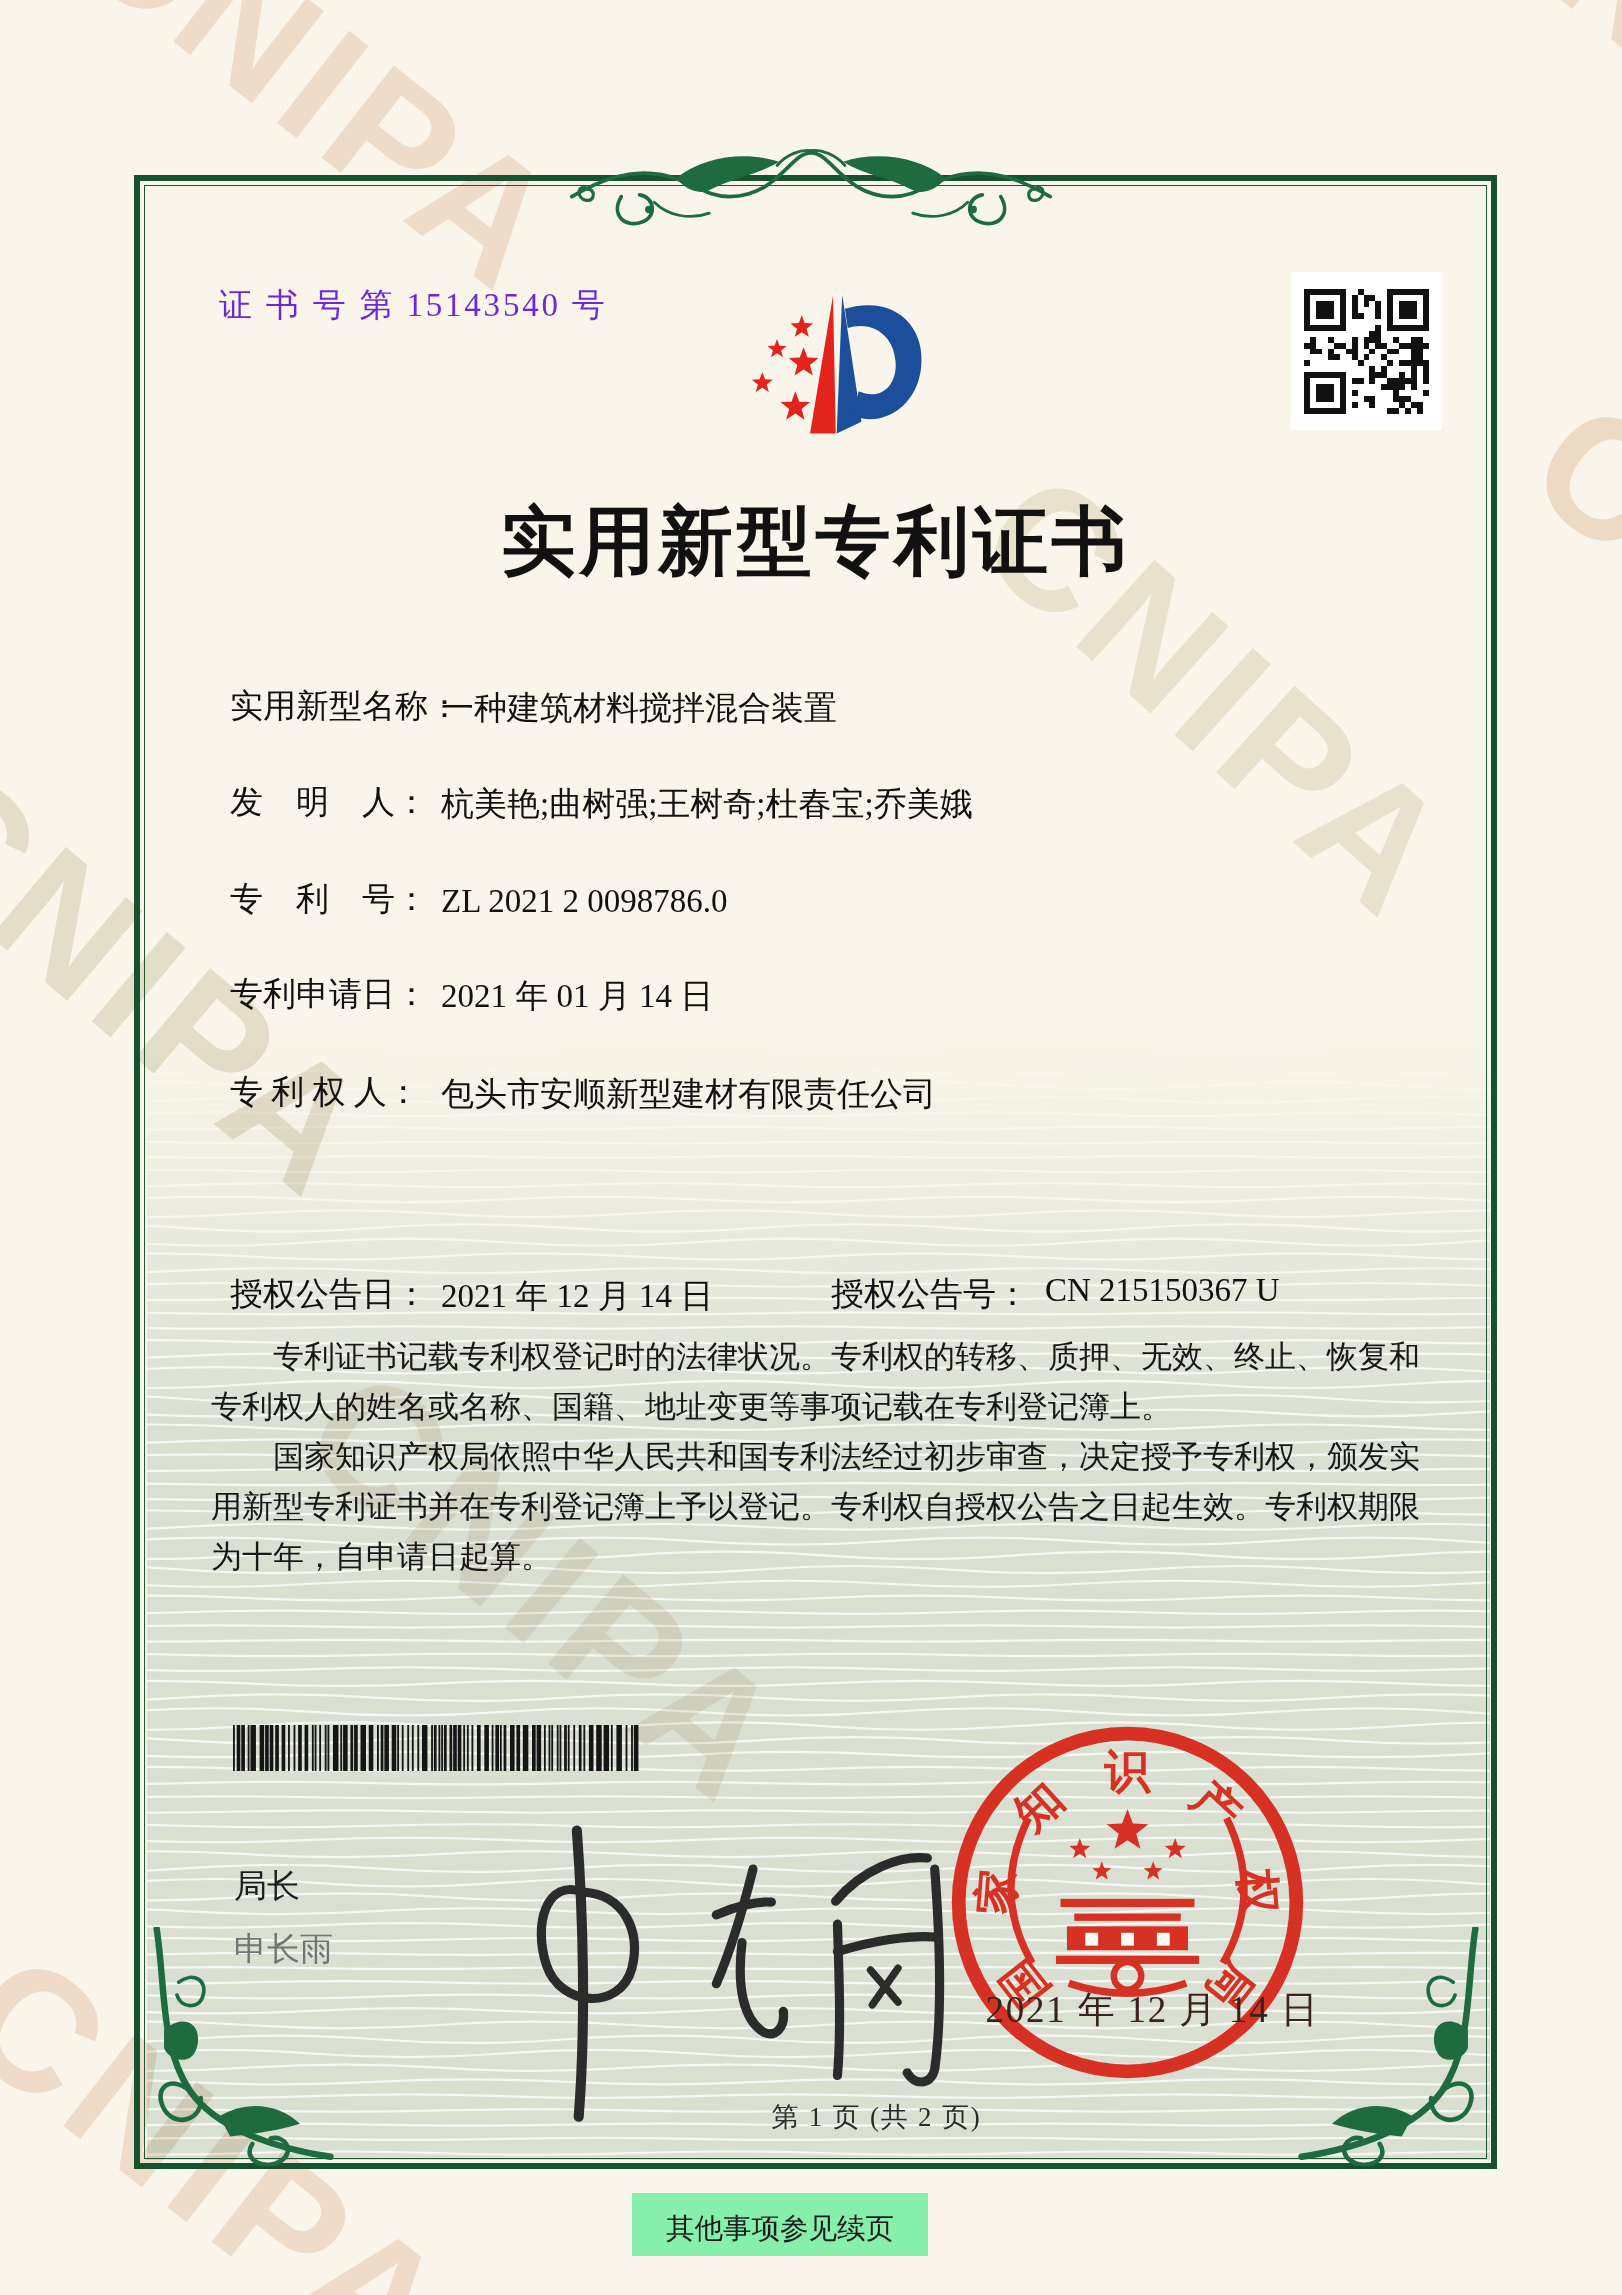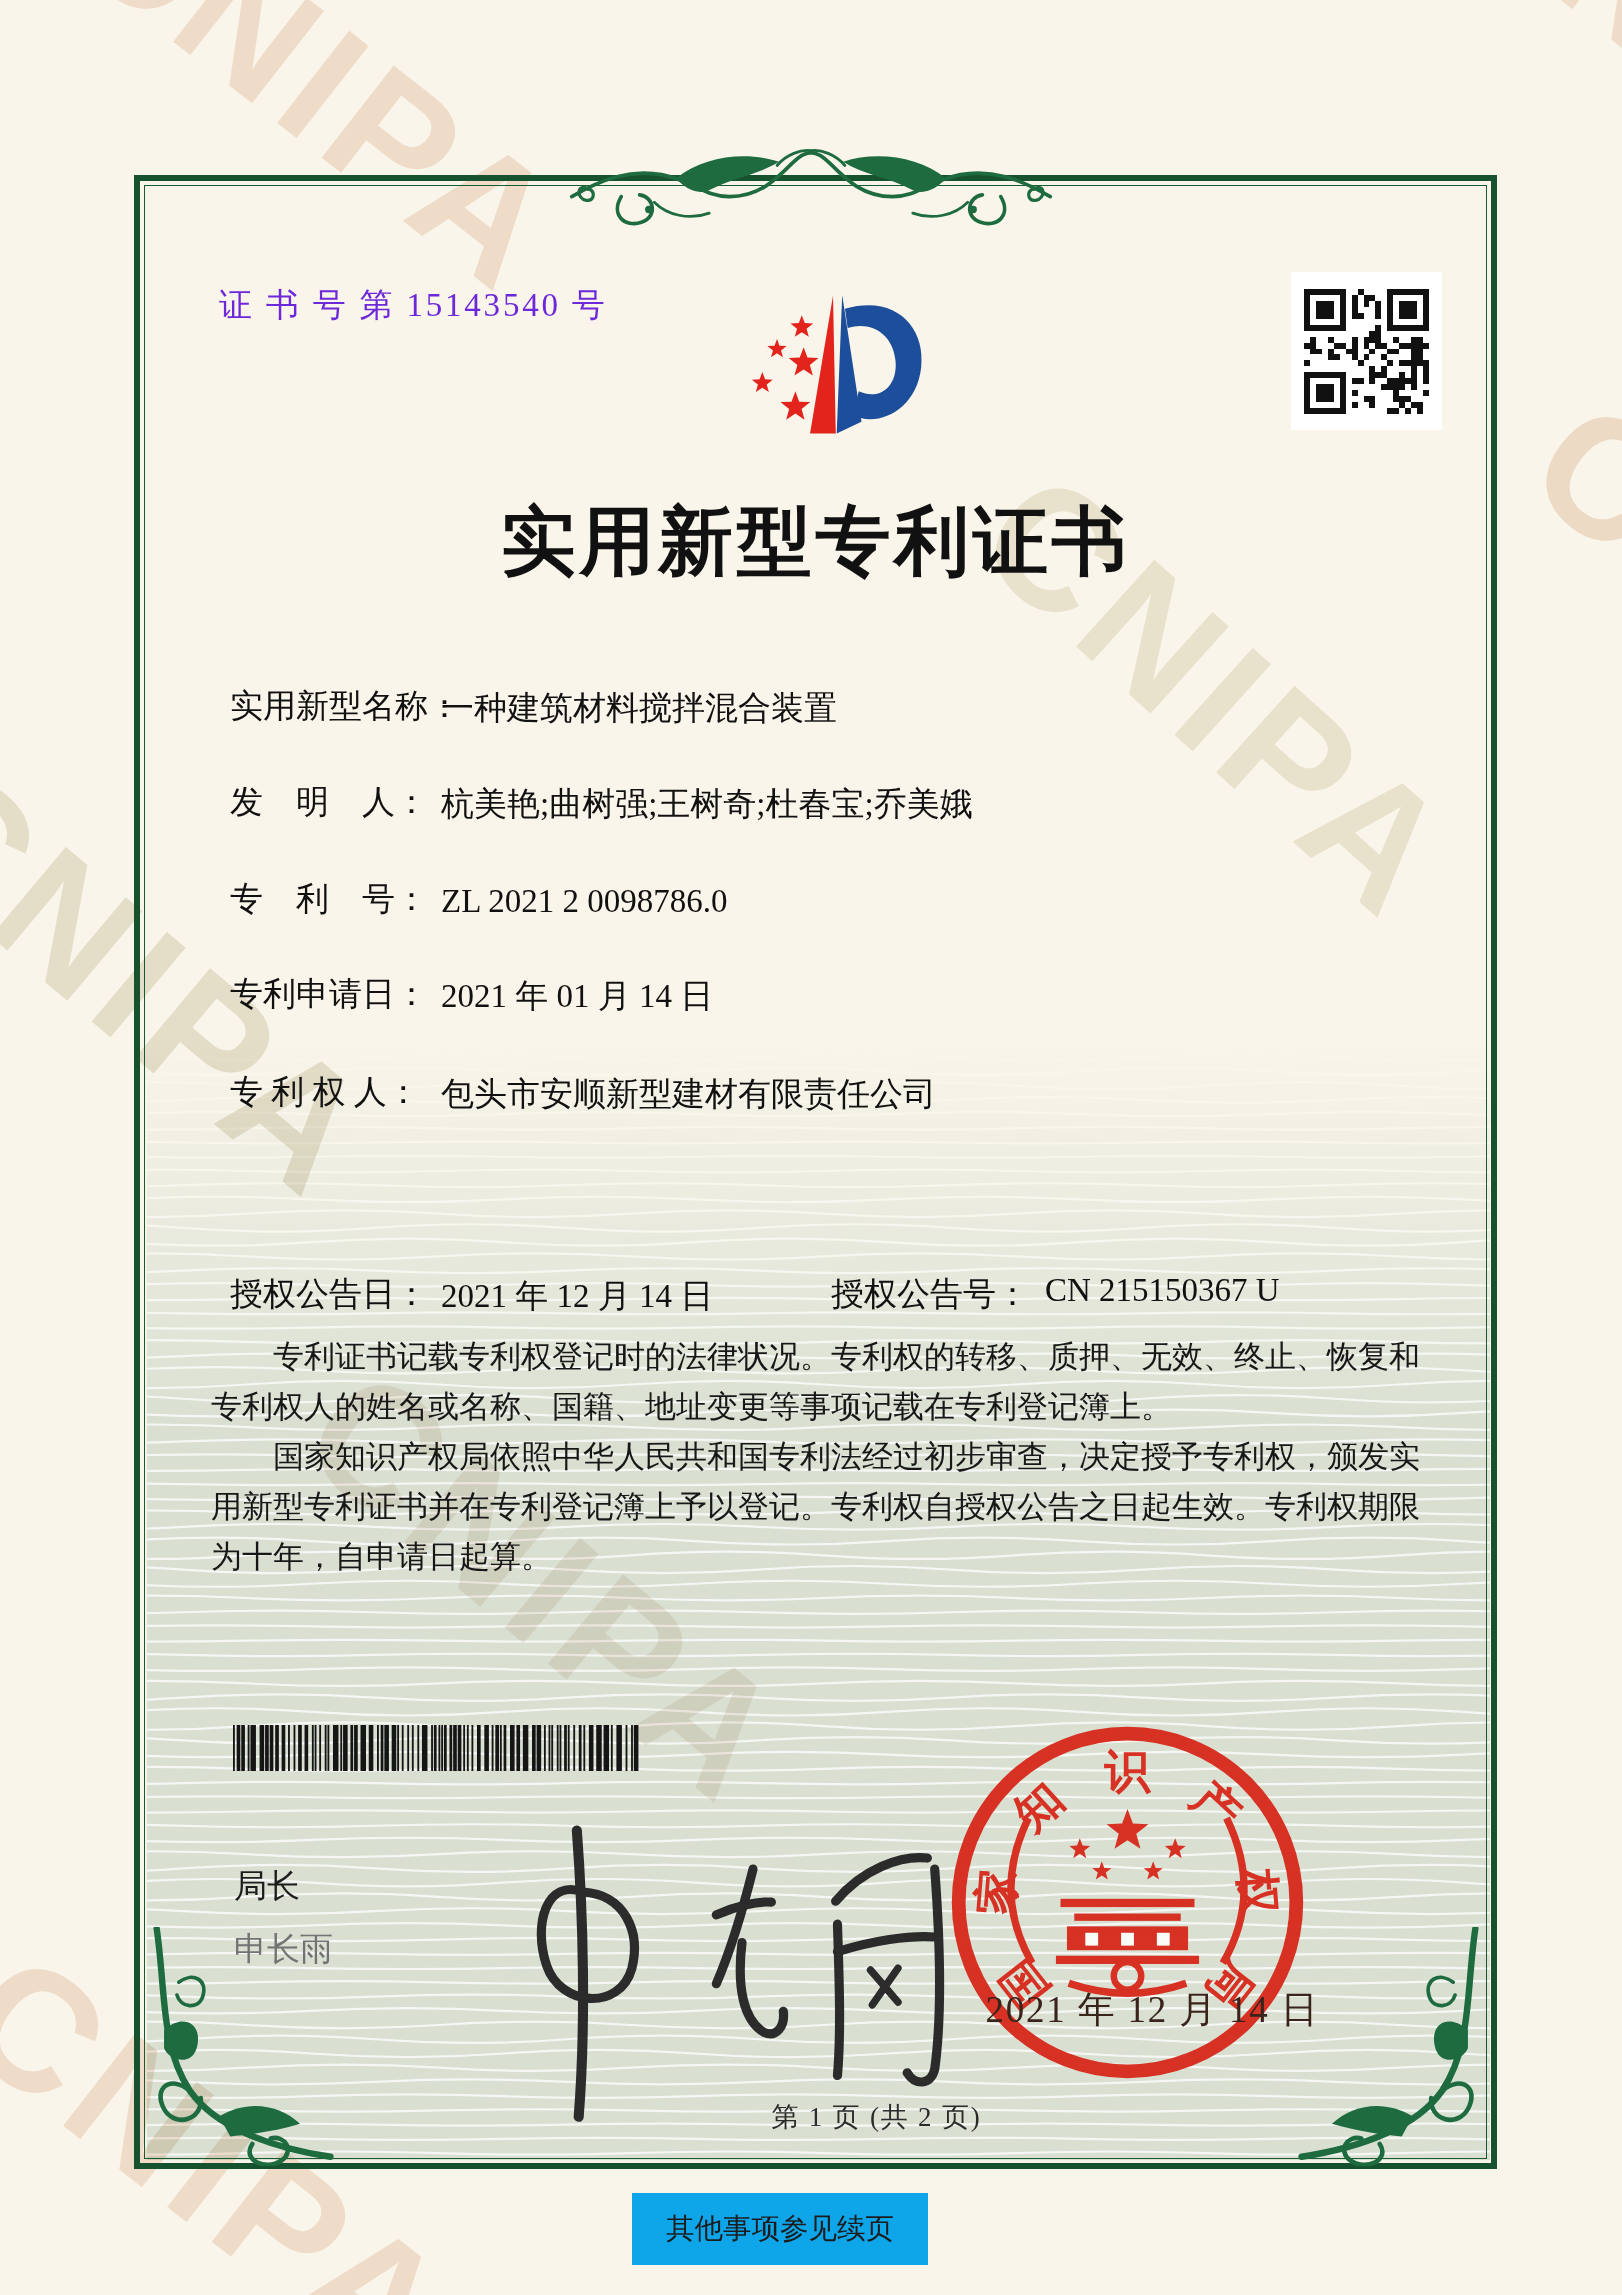--- a/index.html
+++ b/index.html
@@ -36,21 +36,21 @@
   .director-title{position:absolute;left:234px;top:1864px;z-index:5;font-size:33px;
         font-family:"Liberation Sans","DejaVu Sans",sans-serif;color:#1d1d1d;text-align:right;}
   .director-name{position:absolute;left:234px;top:1927px;z-index:5;font-size:33px;
         font-family:"Liberation Sans","DejaVu Sans",sans-serif;color:#737373;}
   .signature{position:absolute;left:496px;top:1814px;width:459px;height:312px;z-index:5;}
   .seal{position:absolute;left:944px;top:1719px;width:367px;height:367px;z-index:6;opacity:.95;}
   .seal-date{position:absolute;left:964px;top:1985px;width:377px;text-align:center;z-index:7;
              font-size:37px;letter-spacing:1.8px;color:#3a231a;}
   .page-info{position:absolute;left:134px;top:2099px;width:1485px;text-align:center;z-index:5;
              font-size:27px;letter-spacing:1.8px;color:#2b2b2b;}
-  .note-box{position:absolute;left:632px;top:2193px;width:296px;height:72px;background:#0ea5e9;
+  .note-box{position:absolute;left:632px;top:2193px;width:296px;height:63px;background:#86efac;
             z-index:5;text-align:center;font-size:28.5px;line-height:72px;color:#1c1c1c;}
 </style>
 </head>
 <body>
 
 <div class="page">
 
   <div class="waves-box">
     <svg id="waves" viewBox="0 0 1462 1224" preserveAspectRatio="none">
         <rect x="0" y="0" width="1462" height="1224" fill="#d9e0d2"></rect>

